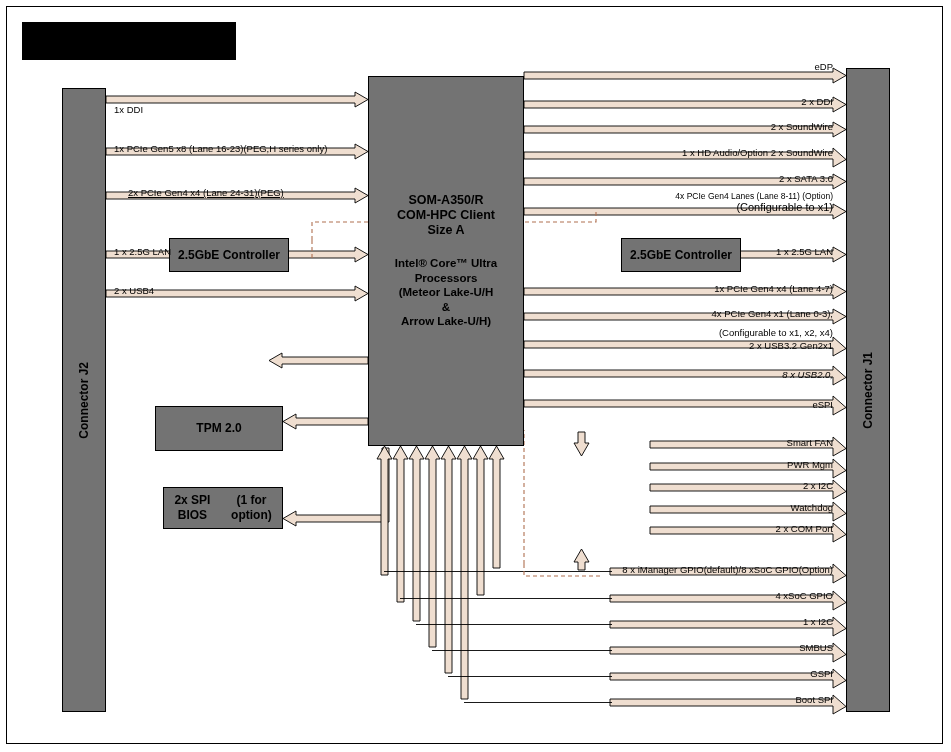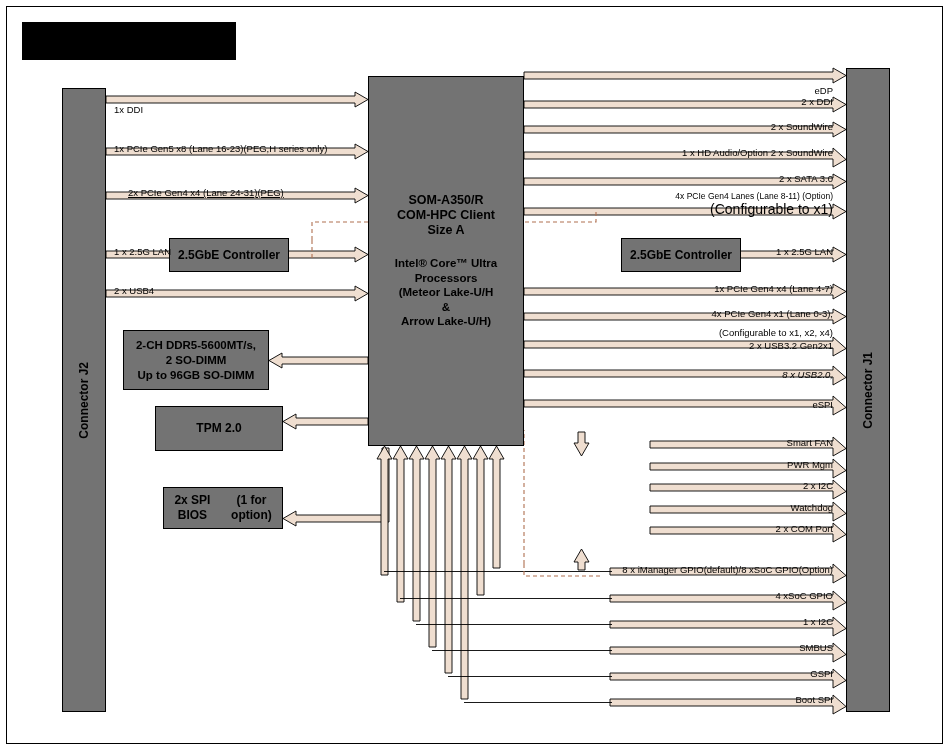--- a/index.html
+++ b/index.html
@@ -143,50 +143,45 @@
   </div>
 
   <div class="box ctr" style="left:169px;top:238px;width:120px;height:34px;">
     <span class="bx-txt">2.5GbE Controller</span>
   </div>
 
   <div class="box ctr" style="left:621px;top:238px;width:120px;height:34px;">
     <span class="bx-txt">2.5GbE Controller</span>
   </div>
 
-  <div class="box ctr" style="left:123px;top:330px;width:146px;height:60px;flex-direction:column;">
-    <div class="bx-txt-sm">2-CH DDR5-5600MT/s,</div>
-    <div class="bx-txt-sm">2 SO-DIMM</div>
-    <div class="bx-txt-sm">Up to 96GB SO-DIMM</div>
-  </div>
 
   <div class="box ctr" style="left:155px;top:406px;width:128px;height:45px;">
     <span class="bx-txt">TPM 2.0</span>
   </div>
 
   <div class="box ctr" style="left:163px;top:487px;width:120px;height:42px;flex-direction:row;justify-content:center;">
     <div class="bx-txt">2x SPI BIOS</div>
     <div class="bx-txt">(1 for option)</div>
   </div>
   <div class="box" style="left:157px;top:481px;width:120px;height:42px;z-index:-1;"></div>
 
 
   <div class="lbl" style="left:114px;top:104px;">1x DDI</div>
   <div class="lbl" style="left:114px;top:143px;">1x PCIe Gen5 x8 (Lane 16-23)(PEG,H series only)</div>
   <div class="lbl" style="left:128px;top:187px;text-decoration:underline;">2x PCIe Gen4 x4 (Lane 24-31)(PEG)</div>
   <div class="lbl" style="left:114px;top:246px;">1 x 2.5G LAN</div>
   <div class="lbl" style="left:114px;top:285px;">2 x USB4</div>
 
-  <div class="lbl r" style="left:663px;top:61px;width:170px;margin-top:24px;">eDP</div>
+  <div class="lbl r" style="left:663px;top:61px;width:170px;">eDP</div>
   <div class="lbl r" style="left:663px;top:96px;width:170px;">2 x DDI</div>
   <div class="lbl r" style="left:663px;top:121px;width:170px;">2 x SoundWire</div>
   <div class="lbl r" style="left:600px;top:147px;width:233px;">1 x HD Audio/Option 2 x SoundWire</div>
   <div class="lbl r" style="left:663px;top:173px;width:170px;">2 x SATA 3.0</div>
   <div class="lbl r" style="left:600px;top:191px;width:233px;font-size:8.5px;">4x PCIe Gen4 Lanes (Lane 8-11) (Option)</div>
-  <div class="lbl r" style="left:600px;top:201px;width:233px;font-size:14px;">(Configurable to x1)</div>
+  <div class="lbl r" style="left:600px;top:201px;width:233px;font-size:11px;">(Configurable to x1)</div>
   <div class="lbl r" style="left:745px;top:246px;width:88px;">1 x 2.5G LAN</div>
   <div class="lbl r" style="left:620px;top:283px;width:213px;">1x PCIe Gen4 x4 (Lane 4-7)</div>
   <div class="lbl r" style="left:620px;top:308px;width:213px;">4x PCIe Gen4 x1 (Lane 0-3),</div>
   <div class="lbl r" style="left:620px;top:327px;width:213px;">(Configurable to x1, x2, x4)</div>
   <div class="lbl r" style="left:660px;top:340px;width:173px;">2 x USB3.2 Gen2x1</div>
   <div class="lbl r" style="left:660px;top:369px;width:173px;font-style:italic;">8 x USB2.0,</div>
   <div class="lbl r" style="left:660px;top:399px;width:173px;">eSPI</div>
 
   <div class="lbl r" style="left:700px;top:437px;width:133px;">Smart FAN</div>
   <div class="lbl r" style="left:700px;top:459px;width:133px;">PWR Mgm</div>

